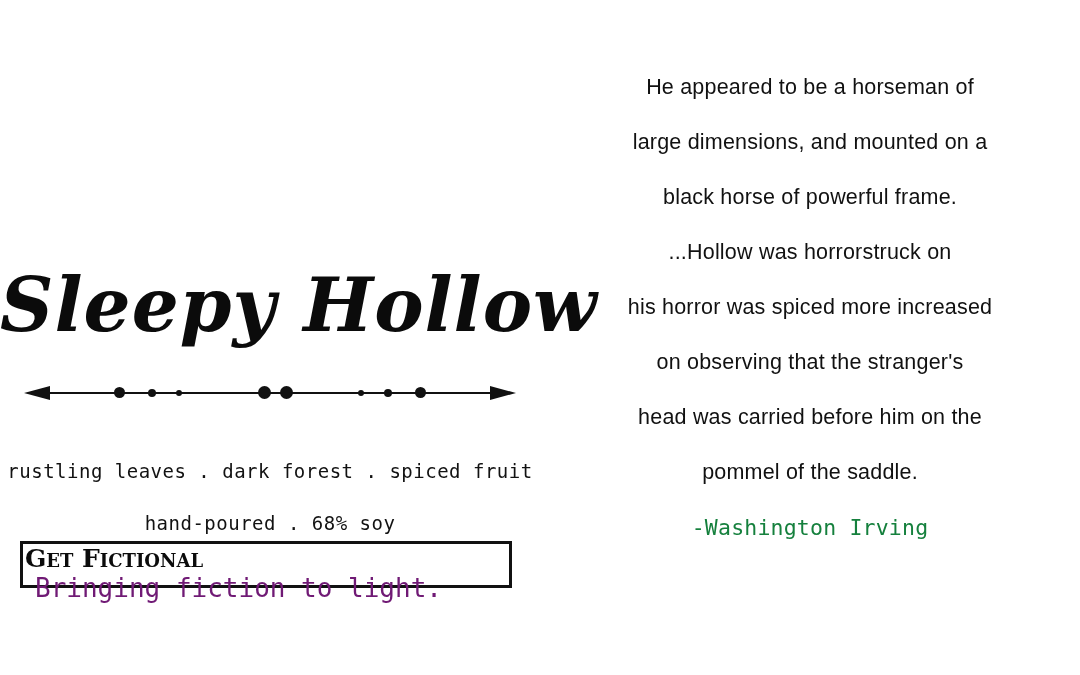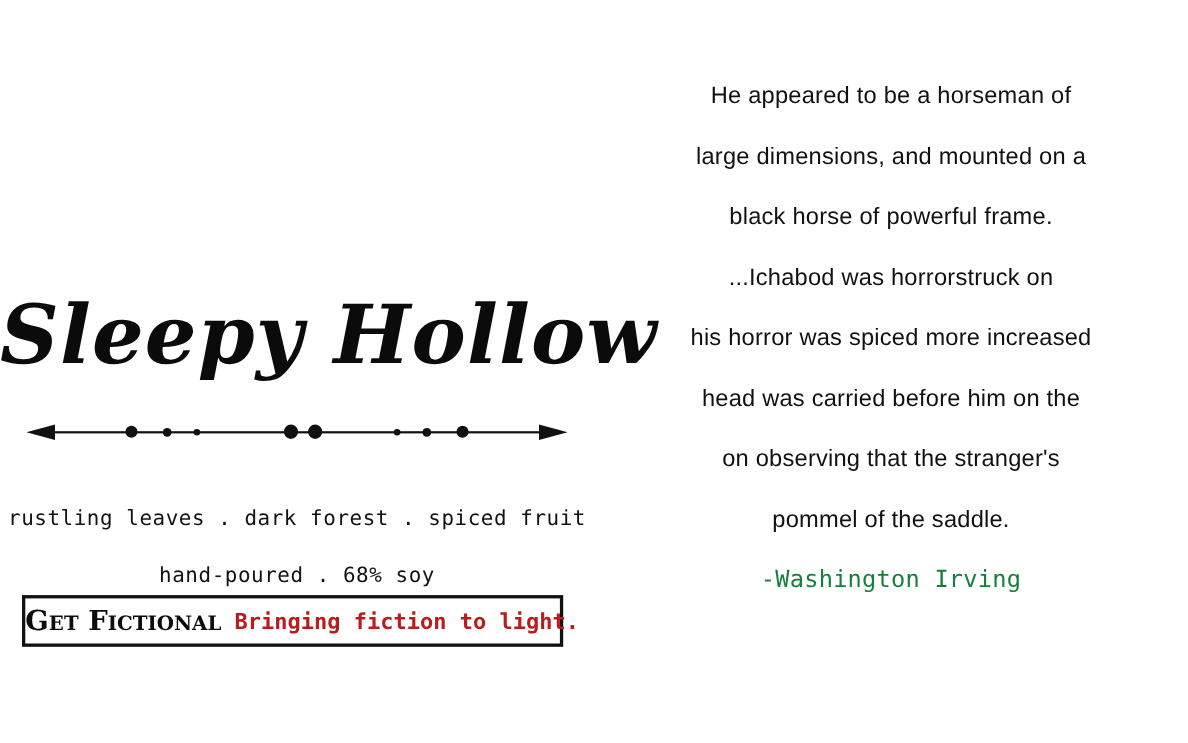--- a/index.html
+++ b/index.html
@@ -115,20 +115,21 @@
   .brand-box {
     position: absolute;
     left: 20px;
     top: 541px;
     width: 492px;
     height: 47px;
     border: 3px solid #111;
     box-sizing: border-box;
     display: flex;
     align-items: stretch;
+    flex-direction: column;
   }
   .brand-box .brand-name {
     width: 182px;
     display: flex;
     align-items: center;
     justify-content: center;
     font-family: "DejaVu Serif", serif;
     font-weight: 700;
     font-size: 25px;
     letter-spacing: 0px;
@@ -139,25 +140,24 @@
   .brand-box .vrule {
     width: 3px;
     background: #111;
   }
   .brand-box .tagline {
     flex: 1;
     display: flex;
     align-items: center;
     padding-left: 12px;
     font-family: "DejaVu Sans Mono", monospace;
-    font-size: 20px;
+    font-size: 26px;
     letter-spacing: 0px;
-    color: #b91c1c;
-    white-space: nowrap;
-    font-weight: bold;
+    color: #701a75;
+    white-space: nowrap;
   }
 
   
   .quote-panel {
     position: absolute;
     left: 540px;
     top: 0;
     width: 540px;
     height: 675px;
   }
@@ -218,22 +218,22 @@
       <div class="tagline">Bringing fiction to light.</div>
     </div>
 
   </div>
 
   <div class="quote-panel">
     <div class="quote-block">
       <div class="quote-line">He appeared to be a horseman of</div>
       <div class="quote-line">large dimensions, and mounted on a</div>
       <div class="quote-line">black horse of powerful frame.</div>
-      <div class="quote-line">...Ichabod was horrorstruck on</div>
+      <div class="quote-line">...Hollow was horrorstruck on</div>
       <div class="quote-line">his horror was spiced more increased</div>
+      <div class="quote-line">on observing that the stranger's</div>
       <div class="quote-line">head was carried before him on the</div>
-      <div class="quote-line">on observing that the stranger's</div>
       <div class="quote-line">pommel of the saddle.</div>
       <div class="quote-attrib">-Washington Irving</div>
     </div>
   </div>
 
 </div>
 
 </body></html>

